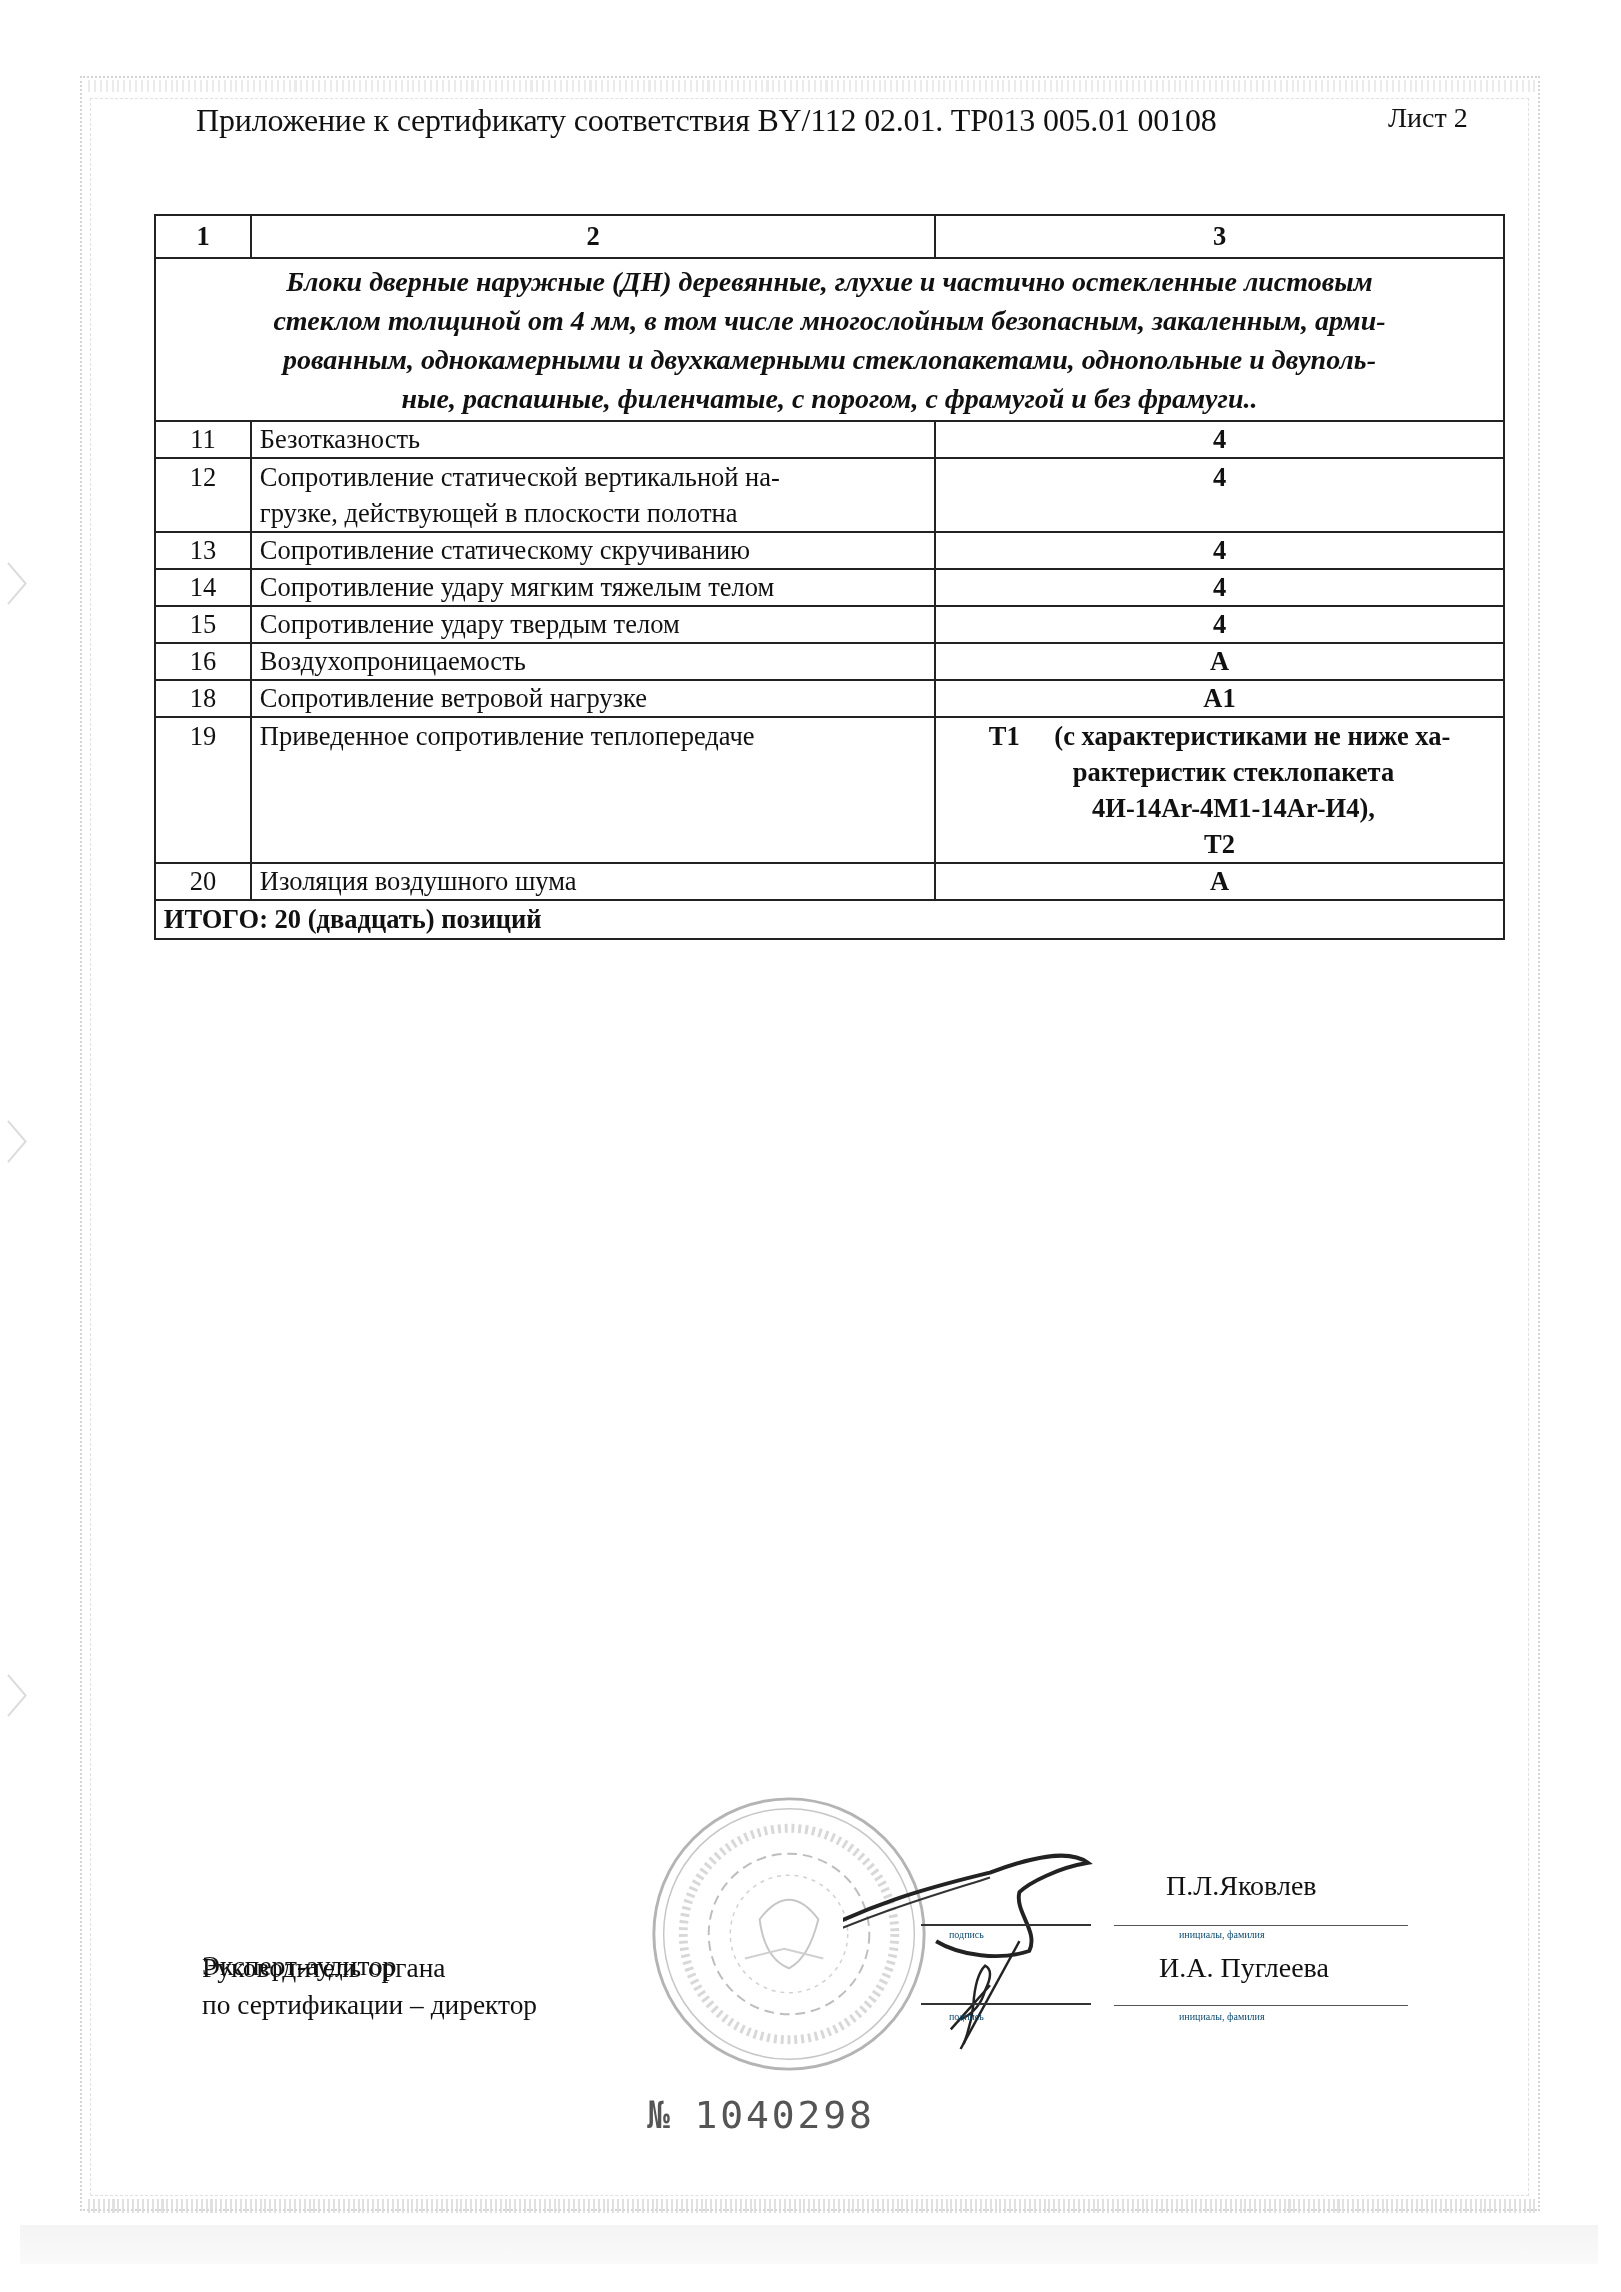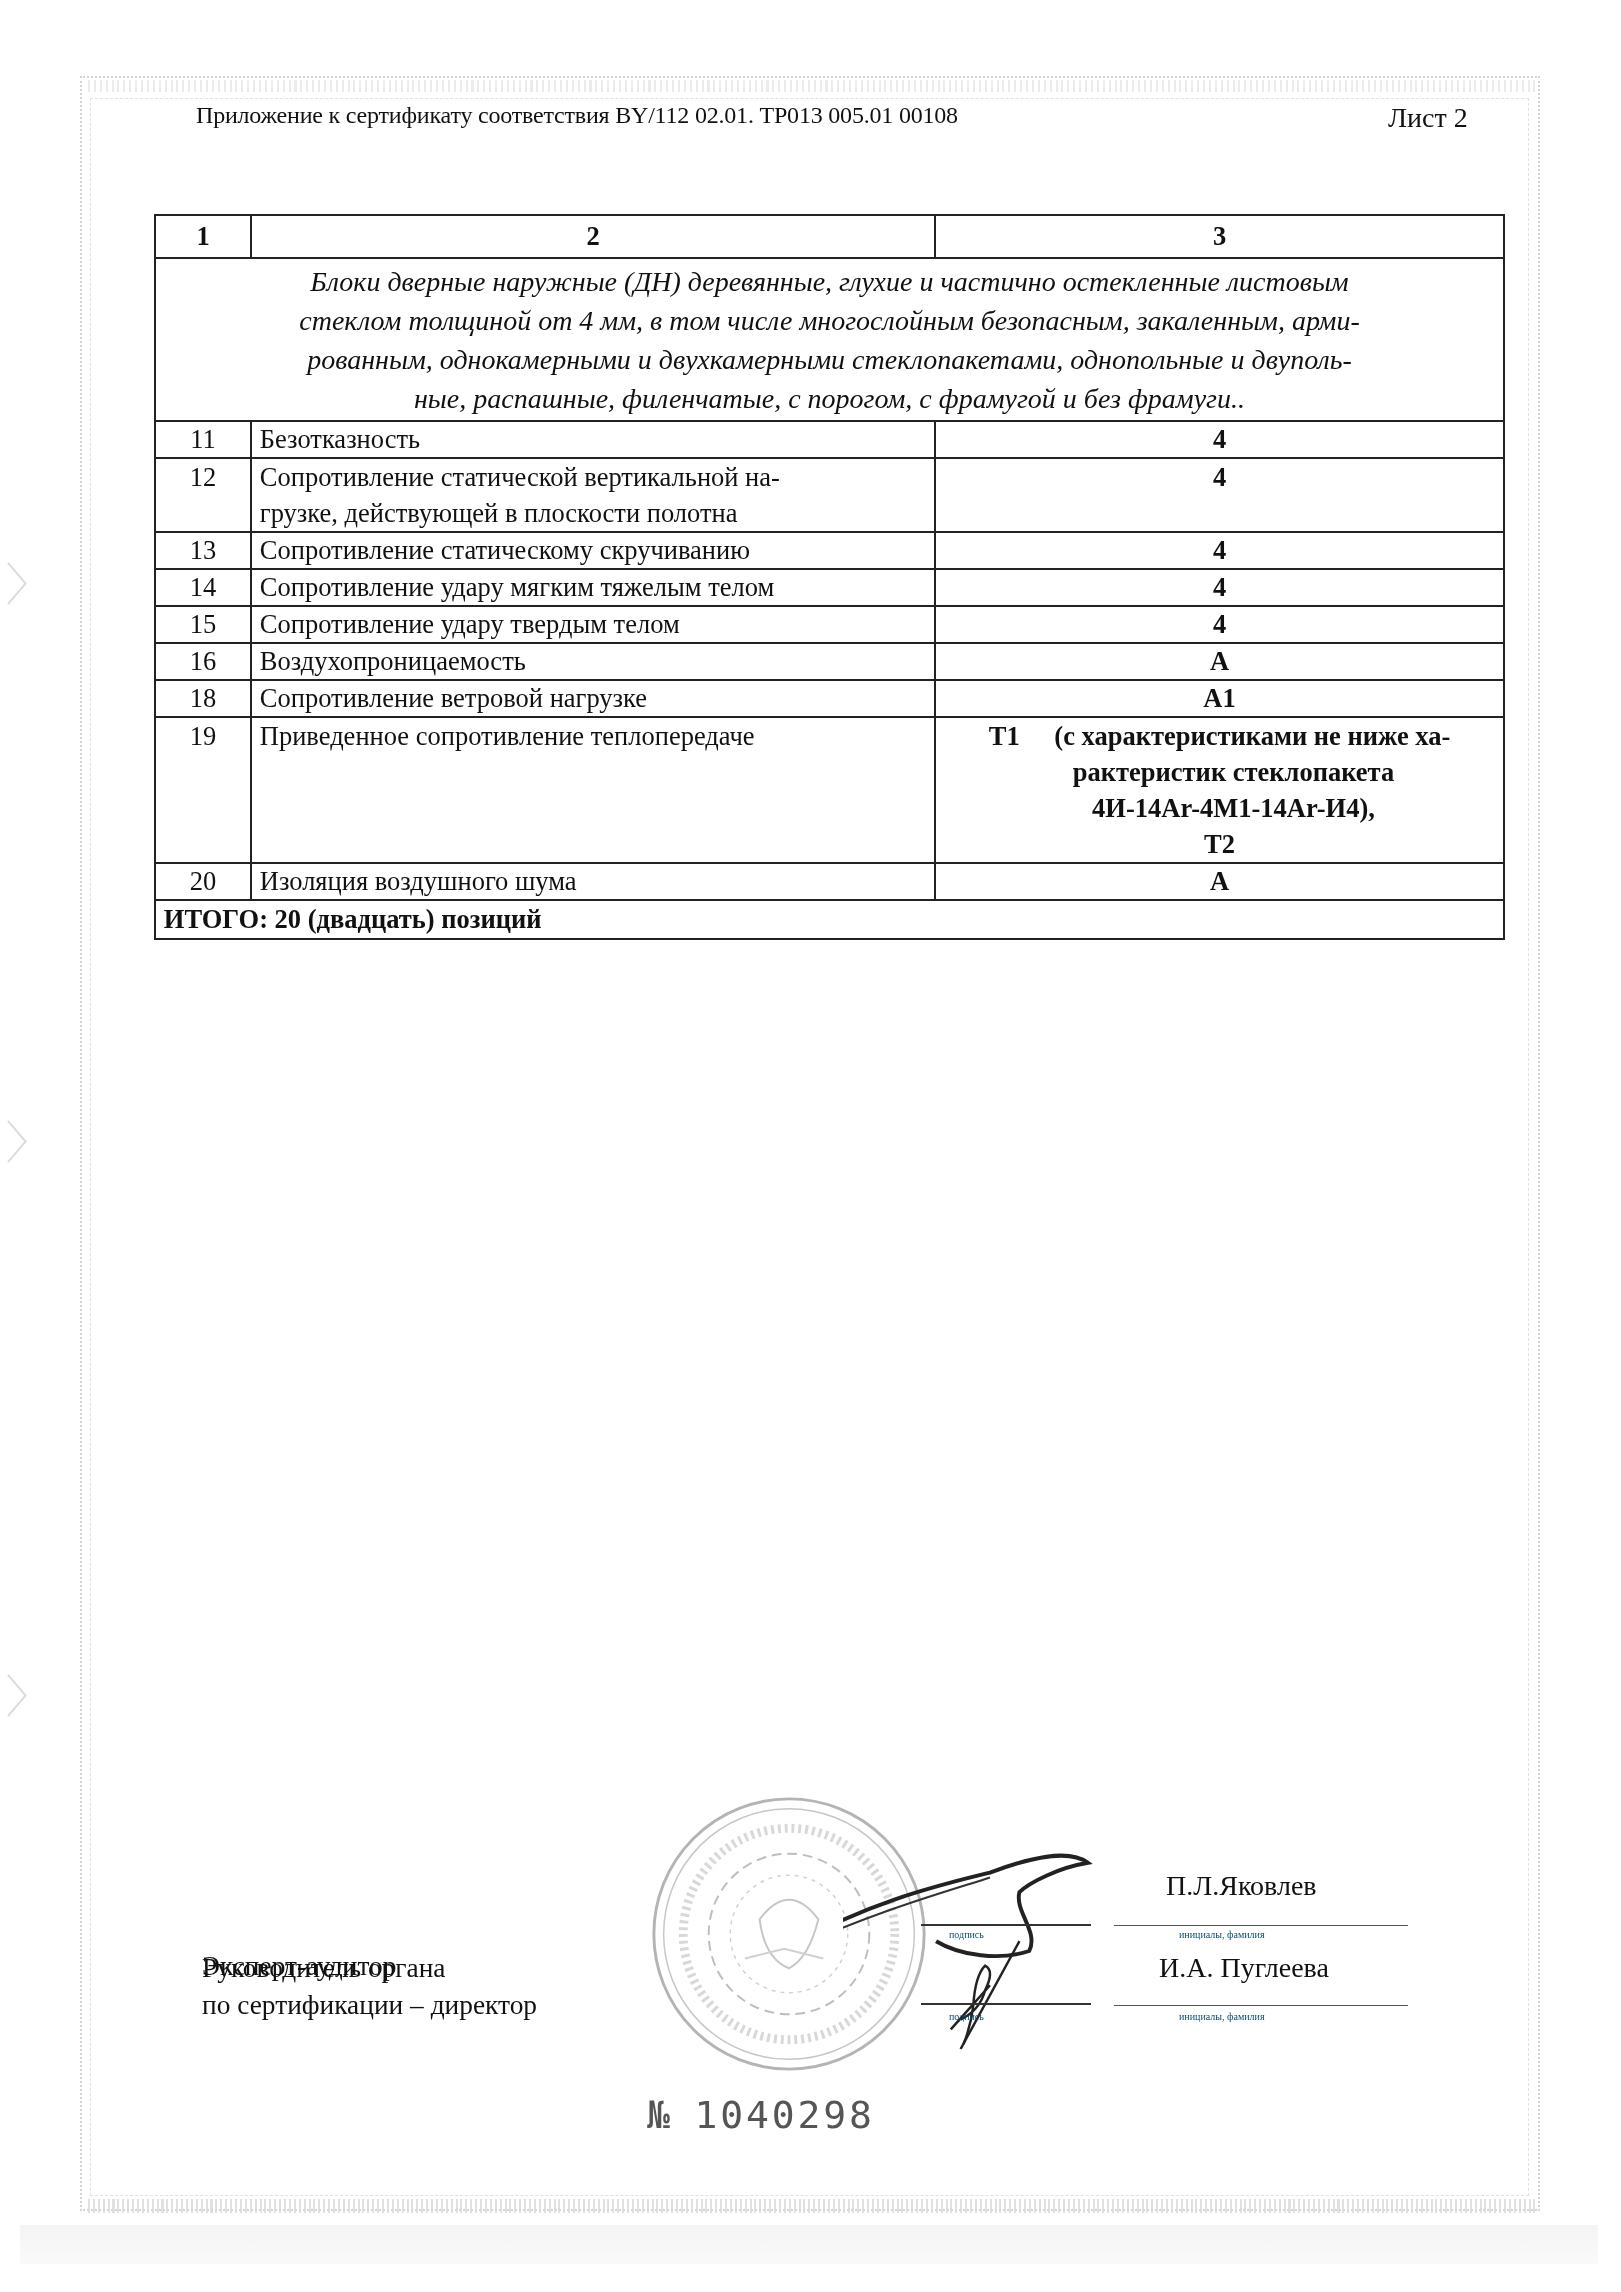--- a/index.html
+++ b/index.html
@@ -28,40 +28,40 @@
   }
   .page-shadow-bottom {
     position: absolute; left: 19.6px; top: 2225px; width: 1578px; height: 39px;
     background: linear-gradient(180deg, #f4f4f4, #fafafa);
   }
   .scallop { position: absolute; width: 21.6px; height: 49px; opacity: .35; }
   .scallop svg { width: 100%; height: 100%; }
 
   
   .header-title {
-    position: absolute; left: 196px; top: 102px; font-size: 24px; letter-spacing: -0.2px;
+    position: absolute; left: 196px; top: 102px; font-size: 32px; letter-spacing: -0.2px;
     white-space: nowrap;
   }
   .header-sheet {
     position: absolute; left: 1388px; top: 102px; font-size: 28px; white-space: nowrap;
   }
 
   
   .cert-table {
     position: absolute; left: 154px; top: 214px; width: 1350px;
     border-collapse: collapse; table-layout: fixed;
     font-size: 26.5px; line-height: 32px;
   }
   .cert-table td { border: 2px solid #222; padding: 0 7.8px; vertical-align: top; }
   .cert-table col.c1 { width: 96px; }
   .cert-table col.c2 { width: 684px; }
   .cert-table col.c3 { width: 569px; }
   .cert-table .col-head td { text-align: center; font-weight: bold; height: 39px; line-height: 41px; }
   .cert-table .group-row td {
-    font-style: italic; font-weight: normal; text-align: center;
+    font-style: italic; font-weight: bold; text-align: center;
     font-size: 28px; line-height: 39px; padding: 2.9px 5.9px 2px;
     text-align-last: center;
   }
   .cert-table td.num { text-align: center; padding: 0; }
   .cert-table td.val { text-align: center; font-weight: bold; }
   .cert-table td.val .normal { font-weight: bold; margin-left: 28px; }
   .cert-table tr.item td { height: 35px; line-height: 35px; }
   .cert-table tr.item.tall td { line-height: 36px; }
   .cert-table tr.total td { font-weight: bold; height: 37px; line-height: 37px; }
 

